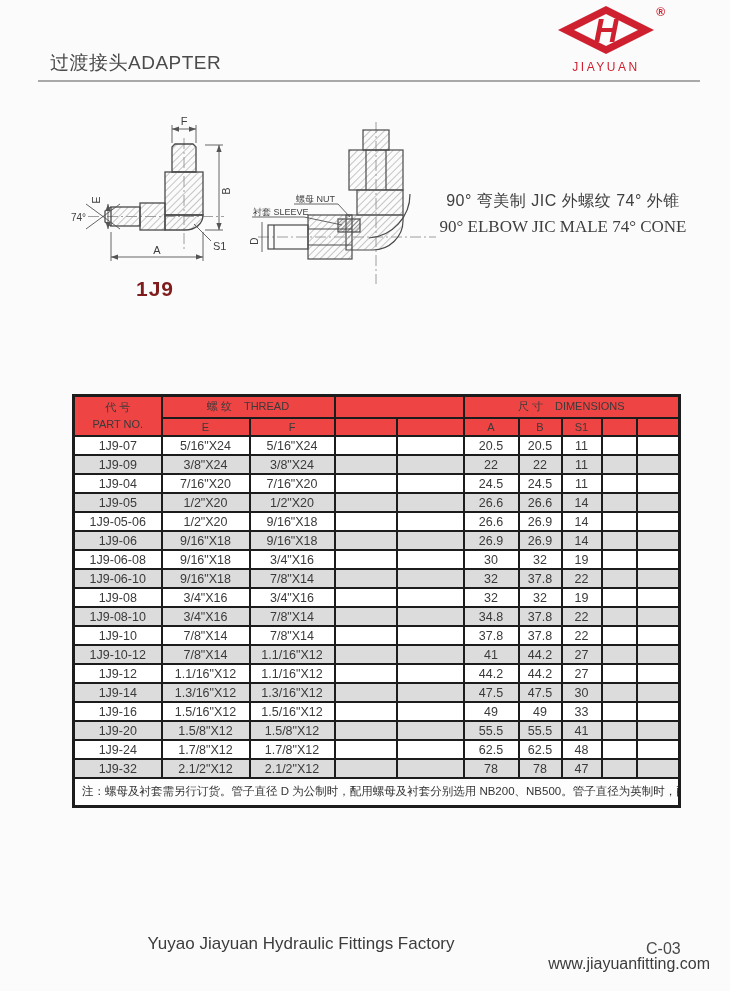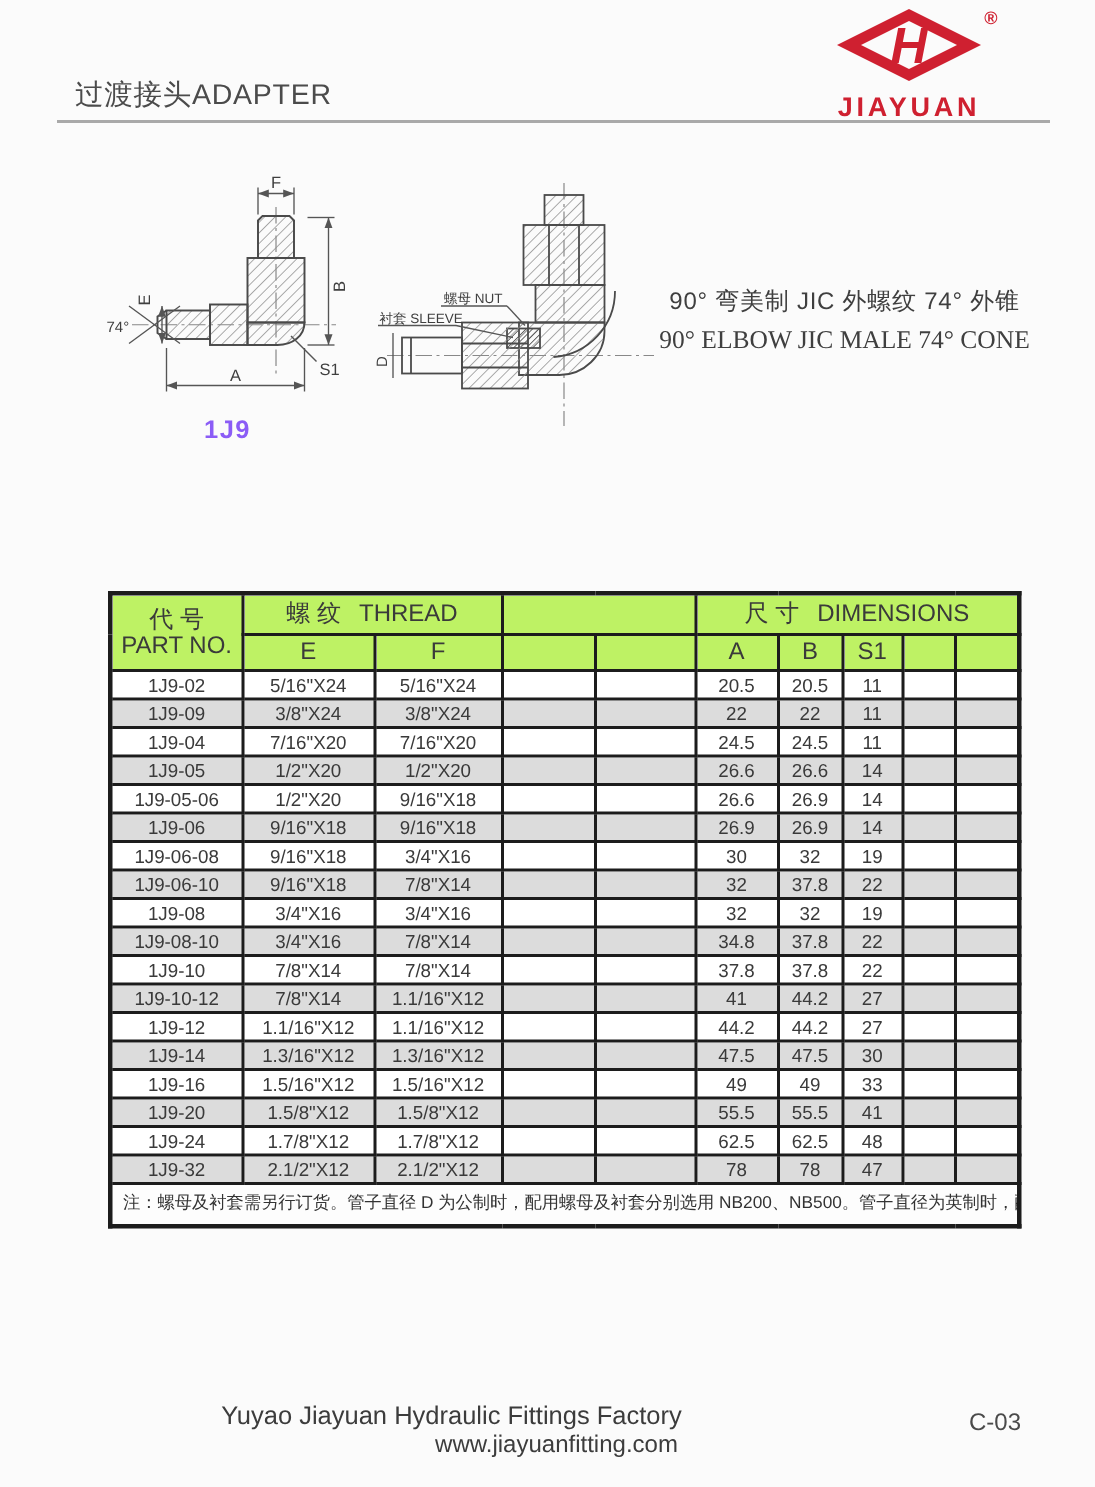--- a/index.html
+++ b/index.html
@@ -10,46 +10,46 @@
     overflow:hidden;
   }
   .abs{position:absolute;}
 
   
   .page-title{left:50px;top:50px;font-size:19px;color:#4b4b4b;letter-spacing:.5px;}
   .page-title .en{margin-left:0;}
   .header-rule{left:38px;top:80px;width:662px;height:2px;background:#a9a9a9;}
   .logo{left:549px;top:5px;width:114px;text-align:center;}
   .logo .reg{position:absolute;right:-2px;top:0;font-size:12px;color:#cf2030;font-weight:bold;}
-  .brand-name{margin-top:1px;font-size:18px;font-weight:bold;color:#cf2030;letter-spacing:2.5px;}
+  .brand-name{margin-top:1px;font-size:12px;font-weight:normal;color:#cf2030;letter-spacing:2.5px;}
 
   
   .drawing1{left:60px;top:112px;}
   .drawing2{left:250px;top:116px;}
-  .model-label{left:136px;top:277px;font-size:17px;font-weight:bold;color:#8b5cf6;letter-spacing:1px;}
+  .model-label{left:136px;top:277px;font-size:21px;font-weight:bold;color:#7f1d1d;letter-spacing:1px;}
   .product-title{left:413px;top:191px;width:300px;text-align:center;color:#3f3f3f;}
   .product-title .zh{font-size:16px;margin-bottom:5px;letter-spacing:.5px;}
   .product-title .en{font-size:17px;font-family:Liberation Serif, serif;}
 
   svg text{font-family:"Liberation Sans",sans-serif;}
 
   
   .spec-table-wrap{left:72px;top:394px;}
   table.spec{border-collapse:collapse;table-layout:fixed;width:606px;border:3px solid #1c1c1c;}
   table.spec th,table.spec td{border:2px solid #1c1c1c;text-align:center;vertical-align:middle;overflow:hidden;white-space:nowrap;}
-  table.spec thead th{background:#bef264;font-size:16px;font-weight:normal;color:#3a3a3a;padding:2px 1px;}
+  table.spec thead th{background:#ef4444;font-size:11px;font-weight:normal;color:#3a3a3a;padding:2px 1px;}
   table.spec thead .two-line div{line-height:17px;}
   table.spec thead .gap{display:inline-block;width:12px;}
   table.spec tbody td{font-size:12.5px;height:15px;padding:1px 2px;background:#fff;}
   table.spec tbody tr.alt td{background:#dcdcdc;}
   td.note-cell{white-space:normal;text-align:left;font-size:11.5px;line-height:1.4;padding:4px 7px 6px 7px;background:#fdfdfd;color:#333;}
 
   
   .footer-company{left:0;top:934px;width:602px;text-align:center;font-size:17px;color:#3c3c3c;}
-  .footer-site{left:0;top:955px;width:710px;text-align:center;font-size:16px;color:#3c3c3c;padding-left:16px;}
+  .footer-site{left:0;top:955px;width:710px;text-align:right;font-size:16px;color:#3c3c3c;}
   .page-code{left:646px;top:940px;font-size:16px;color:#4a4a4a;}
 </style>
 </head>
 <body>
 
 <div class="abs page-title">
   <span>过渡接头</span><span class="en">ADAPTER</span>
 </div>
 <div class="abs header-rule"></div>
 
@@ -198,21 +198,21 @@
       <th></th>
       <th>A</th>
       <th>B</th>
       <th>S1</th>
       <th></th>
       <th></th>
     </tr>
   </thead>
   <tbody>
         <tr>
-          <td>1J9-02</td>
+          <td>1J9-07</td>
           <td>5/16"X24</td>
           <td>5/16"X24</td>
           <td></td>
           <td></td>
           <td>20.5</td>
           <td>20.5</td>
           <td>11</td>
           <td></td>
           <td></td>
         </tr>

